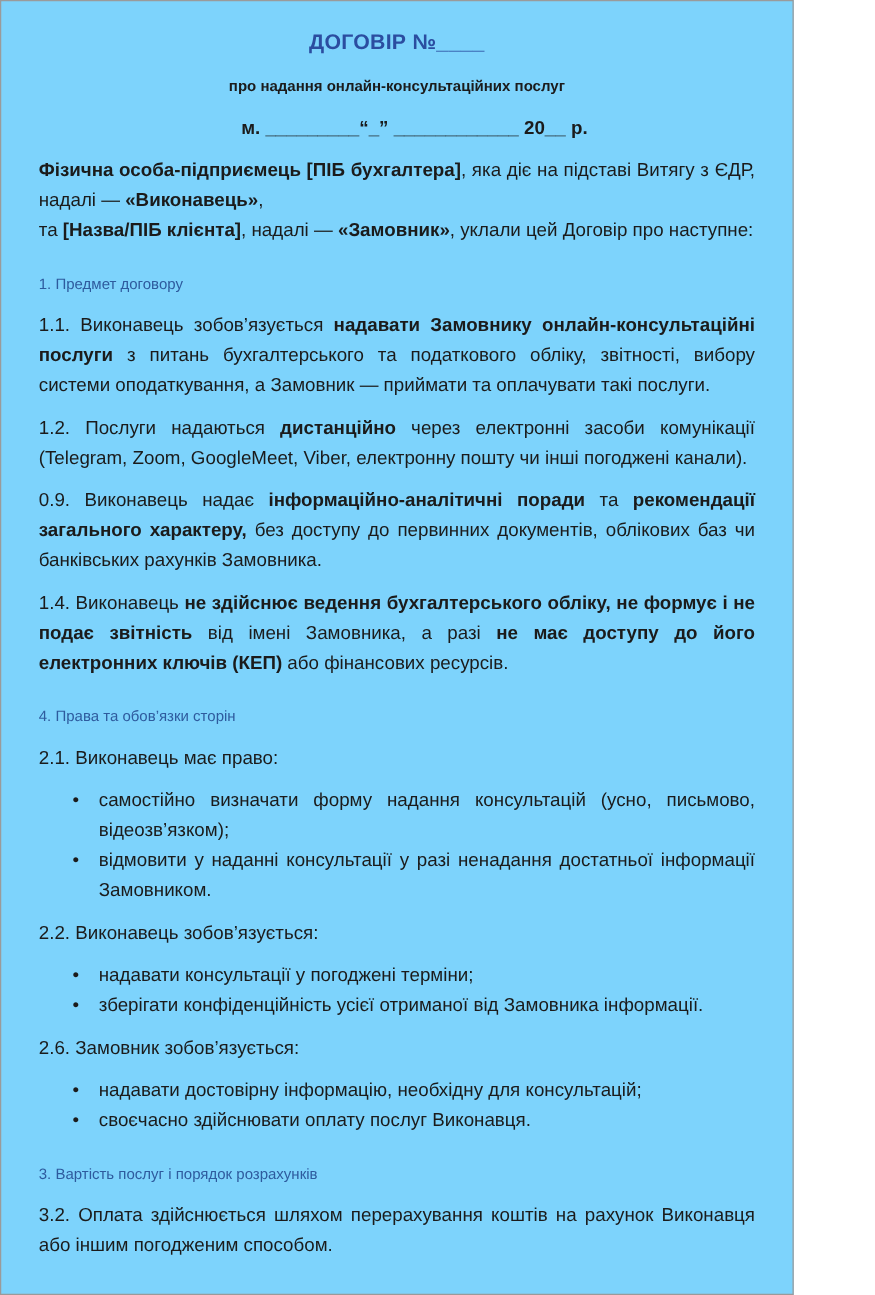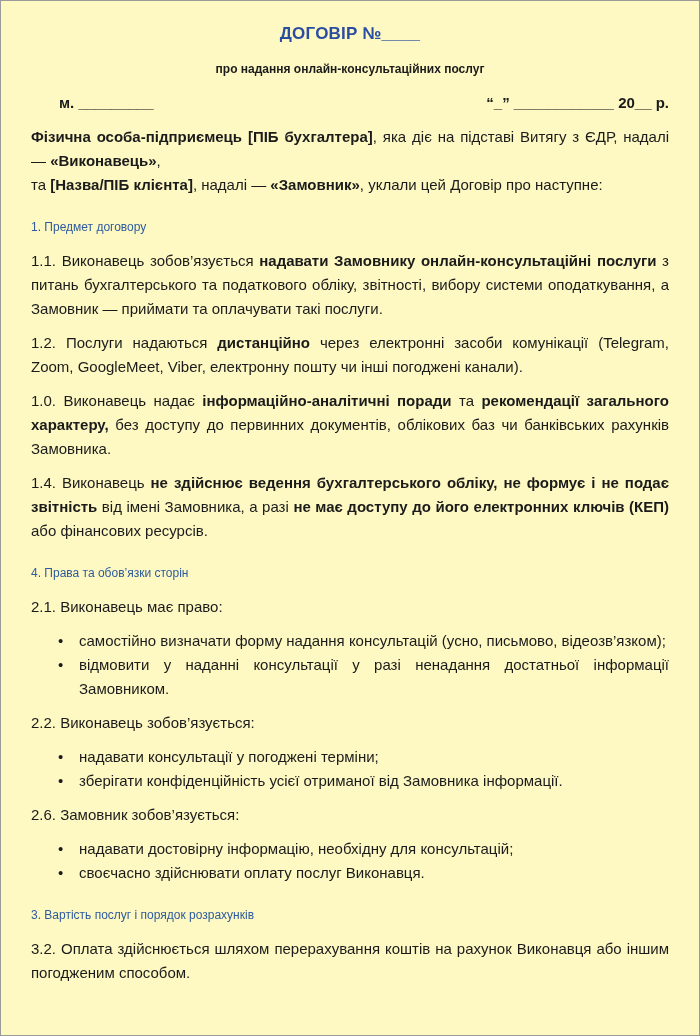--- a/index.html
+++ b/index.html
@@ -1,44 +1,44 @@
 <!DOCTYPE html>
 <html lang="uk" style="--title-color: #2b4da0; --heading-color: #2e5b9e; --text-color: #1b1b1b; --border-color: #9a9a9a;"><head>
 <meta charset="utf-8">
 <style>
   html, body { margin: 0; padding: 0; background: #ffffff; }
   body { width: 700px; font-family: "Liberation Sans", sans-serif; }
   .page {
-    width: 700px;
+    width: 635px;
     height: 1036px;
     box-sizing: border-box;
     border: 1px solid var(--border-color, #9a9a9a);
     padding: 21px 30px 8px 30px;
     font-size: 15px;
     line-height: 24px;
     color: var(--text-color, #1b1b1b);
     overflow: hidden;
-    background: #fef9c3;
+    background: #7dd3fc;
   }
   .title {
     text-align: center;
     font-weight: bold;
     font-size: 17px;
     color: var(--title-color, #2b4da0);
     letter-spacing: .2px;
   }
   .subtitle {
     text-align: center;
     font-weight: bold;
     font-size: 12px;
     margin-top: 11px;
   }
   .meta-row {
     display: flex;
-    justify-content: space-between;
+    justify-content: center;
     font-weight: bold;
     margin-top: 10px;
   }
   .meta-place { padding-left: 28px; }
   .doc-body p {
     margin: 10px 0;
     text-align: justify;
     white-space: pre-wrap;
   }
   .doc-body p.tight { margin: 0; }
@@ -62,21 +62,21 @@
   <div class="meta-row">
     <span class="meta-place">м. _________</span>
     <span class="meta-date">“_” ____________ 20__ р.</span>
   </div>
   <div class="doc-body">
       <p><b>Фізична особа-підприємець [ПІБ бухгалтера]</b><span>, яка діє на підставі Витягу з ЄДР, надалі — </span><b>«Виконавець»</b><span>,
 та </span><b>[Назва/ПІБ клієнта]</b><span>, надалі — </span><b>«Замовник»</b><span>, уклали цей Договір про наступне:</span></p>
       <div class="heading">1. Предмет договору</div>
       <p><span>1.1. Виконавець зобов’язується </span><b>надавати Замовнику онлайн-консультаційні послуги</b><span> з питань бухгалтерського та податкового обліку, звітності, вибору системи оподаткування, а Замовник — приймати та оплачувати такі послуги.</span></p>
       <p><span>1.2. Послуги надаються </span><b>дистанційно</b><span> через електронні засоби комунікації (Telegram, Zoom, GoogleMeet, Viber, електронну пошту чи інші погоджені канали).</span></p>
-      <p><span>1.0. Виконавець надає </span><b>інформаційно-аналітичні поради</b><span> та </span><b>рекомендації загального характеру,</b><span> без доступу до первинних документів, облікових баз чи банківських рахунків Замовника.</span></p>
+      <p><span>0.9. Виконавець надає </span><b>інформаційно-аналітичні поради</b><span> та </span><b>рекомендації загального характеру,</b><span> без доступу до первинних документів, облікових баз чи банківських рахунків Замовника.</span></p>
       <p><span>1.4. Виконавець </span><b>не здійснює ведення бухгалтерського обліку, не формує і не подає звітність</b><span> від імені Замовника, а разі </span><b>не має доступу до його електронних ключів (КЕП)</b><span> або фінансових ресурсів.</span></p>
       <div class="heading">4. Права та обов’язки сторін</div>
       <p><span>2.1. Виконавець має право:</span></p>
       <div class="bullets">
         <div class="bullet-row">
           <span class="dot">•</span>
           <span><span>самостійно визначати форму надання консультацій (усно, письмово, відеозв’язком);</span></span>
         </div>
         <div class="bullet-row">
           <span class="dot">•</span>

